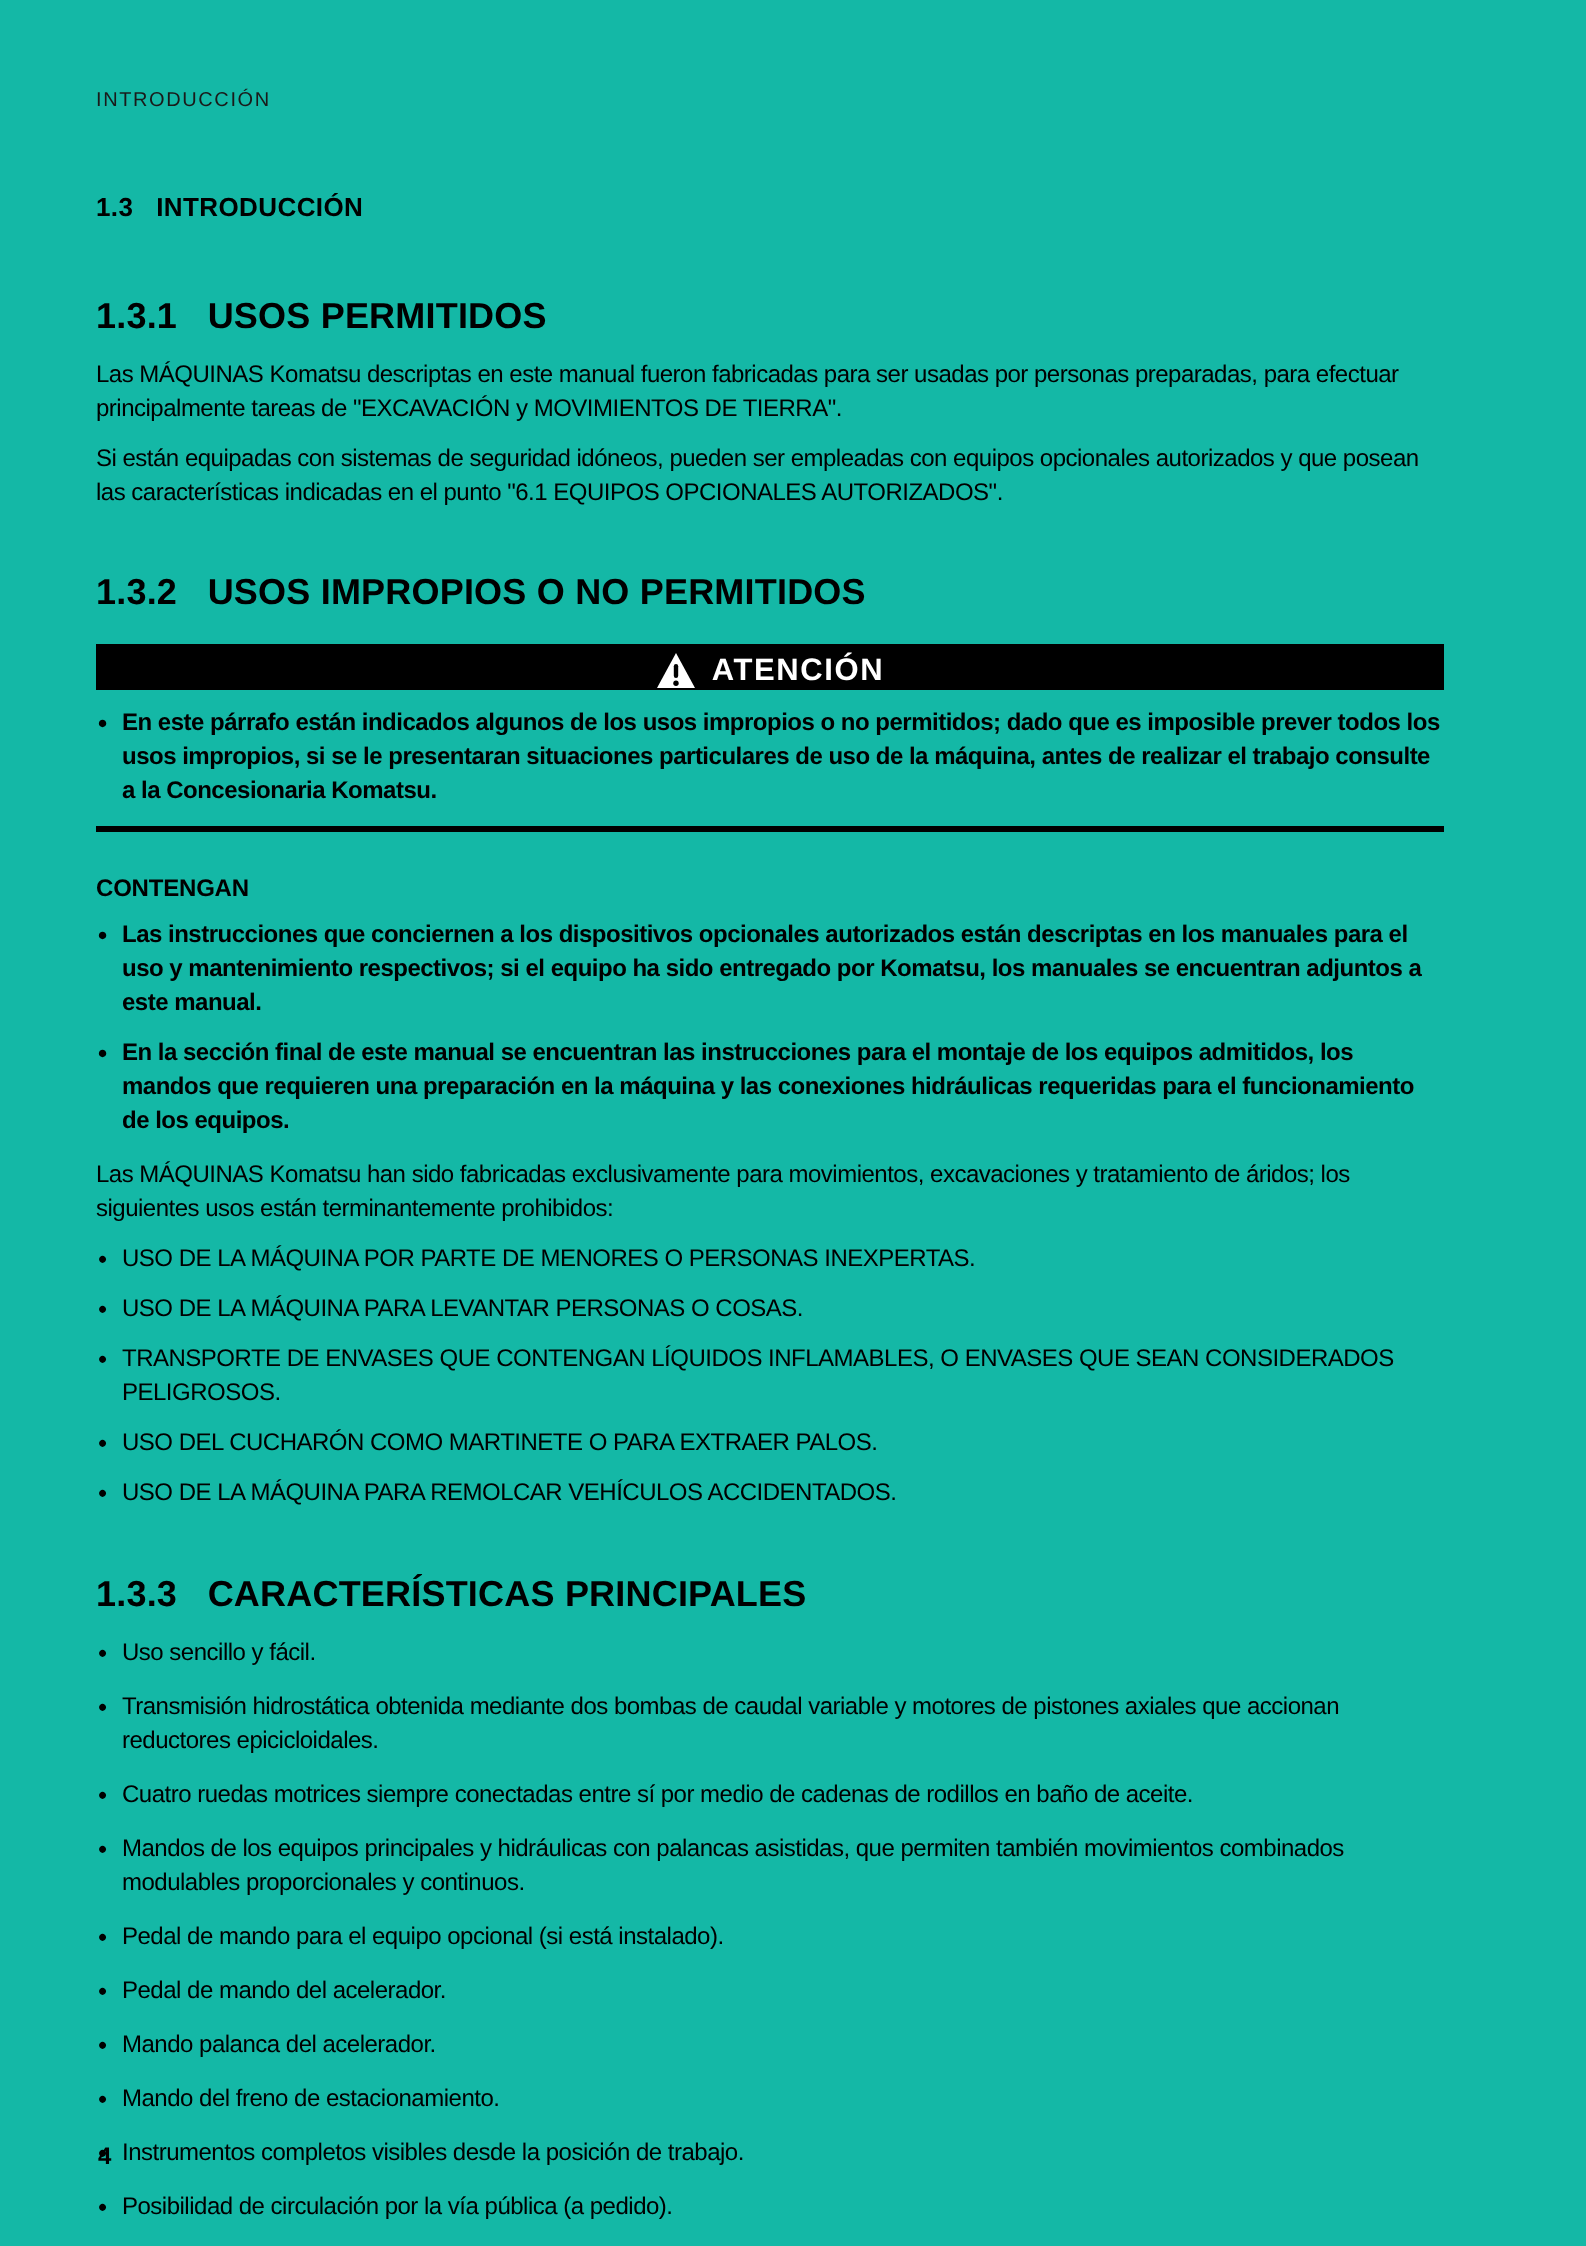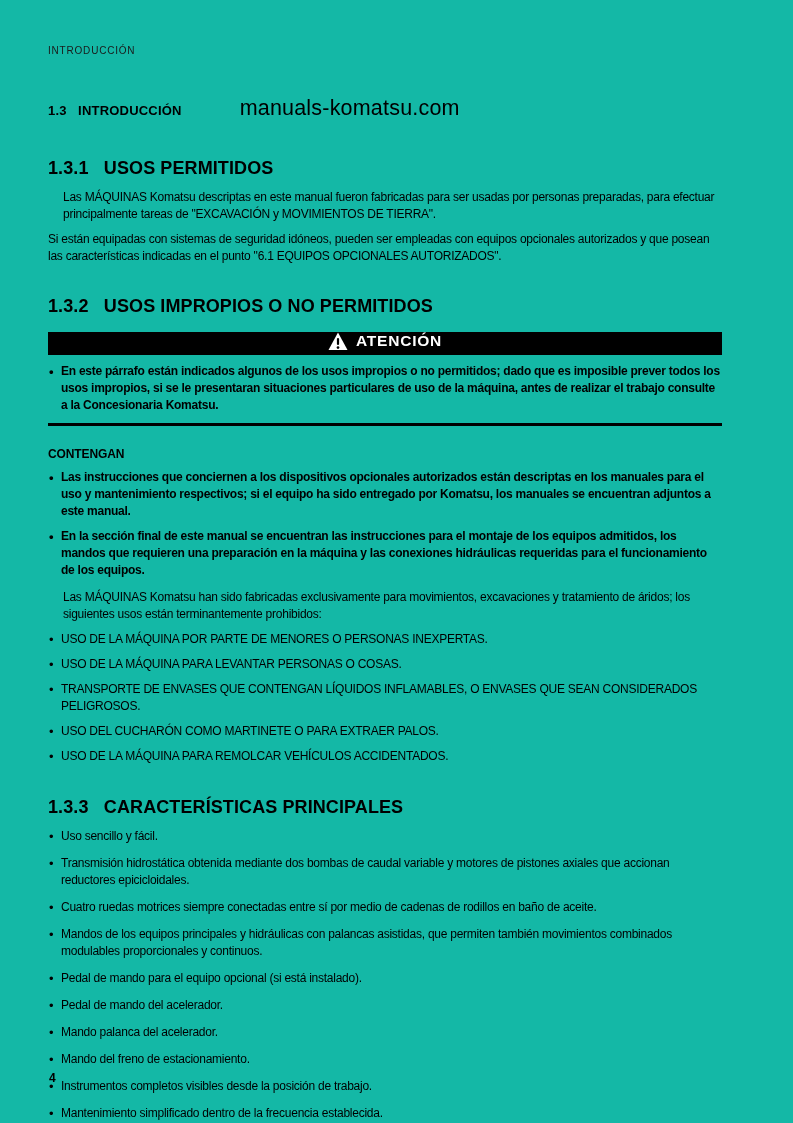--- a/index.html
+++ b/index.html
@@ -50,33 +50,33 @@
   }
   .h131{margin-top:37px;}
   .h132{margin-top:31px;}
   .h133{margin-top:32px;}
   p, li{
     font-size:12px;
     line-height:17px;
     letter-spacing:-0.25px;
     margin:0;
   }
-  .p-body{margin-top:10px;margin-left:15px;}
+  .p-body{margin-top:10px;}
   .p-body-2{margin-top:8px;}
   
   .attention-block{
     margin-top:15px;
     border-bottom:3.5px solid #000;
     padding-bottom:9px;
   }
   .attention-banner{
     height:23px;
     background:#000000;
     display:flex;
-    align-items:flex-start;
+    align-items:flex-end;
     justify-content:center;
     gap:8px;
   }
   .attention-banner .banner-label{
     color:#ffffff;
     font-size:15.5px;
     font-weight:bold;
     letter-spacing:0.8px;
   }
   .warn-icon{display:inline-flex;align-items:center;}
@@ -121,21 +121,20 @@
 <body>
 
 <div class="page">
 
   <div class="running-header">INTRODUCCIÓN</div>
 
   <div class="content">
 
     <div class="title-row">
       <div class="doc-title">1.3   INTRODUCCIÓN</div>
-      <div class="watermark">manuals-komatsu.com</div>
     </div>
 
     <h2 class="section-heading h131">1.3.1   USOS PERMITIDOS</h2>
     <p class="p-body">Las MÁQUINAS Komatsu descriptas en este manual fueron fabricadas para ser usadas por personas preparadas, para efectuar principalmente tareas de "EXCAVACIÓN y MOVIMIENTOS DE TIERRA".</p>
     <p class="p-body-2">Si están equipadas con sistemas de seguridad idóneos, pueden ser empleadas con equipos opcionales autorizados y que posean las características indicadas en el punto "6.1 EQUIPOS OPCIONALES AUTORIZADOS".</p>
 
     <h2 class="section-heading h132">1.3.2   USOS IMPROPIOS O NO PERMITIDOS</h2>
 
     <div class="attention-block">
       <div class="attention-banner">
@@ -172,21 +171,20 @@
     <ul class="doc-list features-list">
       <li>Uso sencillo y fácil.</li>
       <li>Transmisión hidrostática obtenida mediante dos bombas de caudal variable y motores de pistones axiales que accionan reductores epicicloidales.</li>
       <li>Cuatro ruedas motrices siempre conectadas entre sí por medio de cadenas de rodillos en baño de aceite.</li>
       <li>Mandos de los equipos principales y hidráulicas con palancas asistidas, que permiten también movimientos combinados modulables proporcionales y continuos.</li>
       <li>Pedal de mando para el equipo opcional (si está instalado).</li>
       <li>Pedal de mando del acelerador.</li>
       <li>Mando palanca del acelerador.</li>
       <li>Mando del freno de estacionamiento.</li>
       <li>Instrumentos completos visibles desde la posición de trabajo.</li>
-      <li>Mantenimiento simplificado dentro de la frecuencia establecida.</li>
       <li>Posibilidad de circulación por la vía pública (a pedido).</li>
     </ul>
 
   </div>
 
   <div class="page-number">4</div>
 
 </div>
 
 </body></html>

